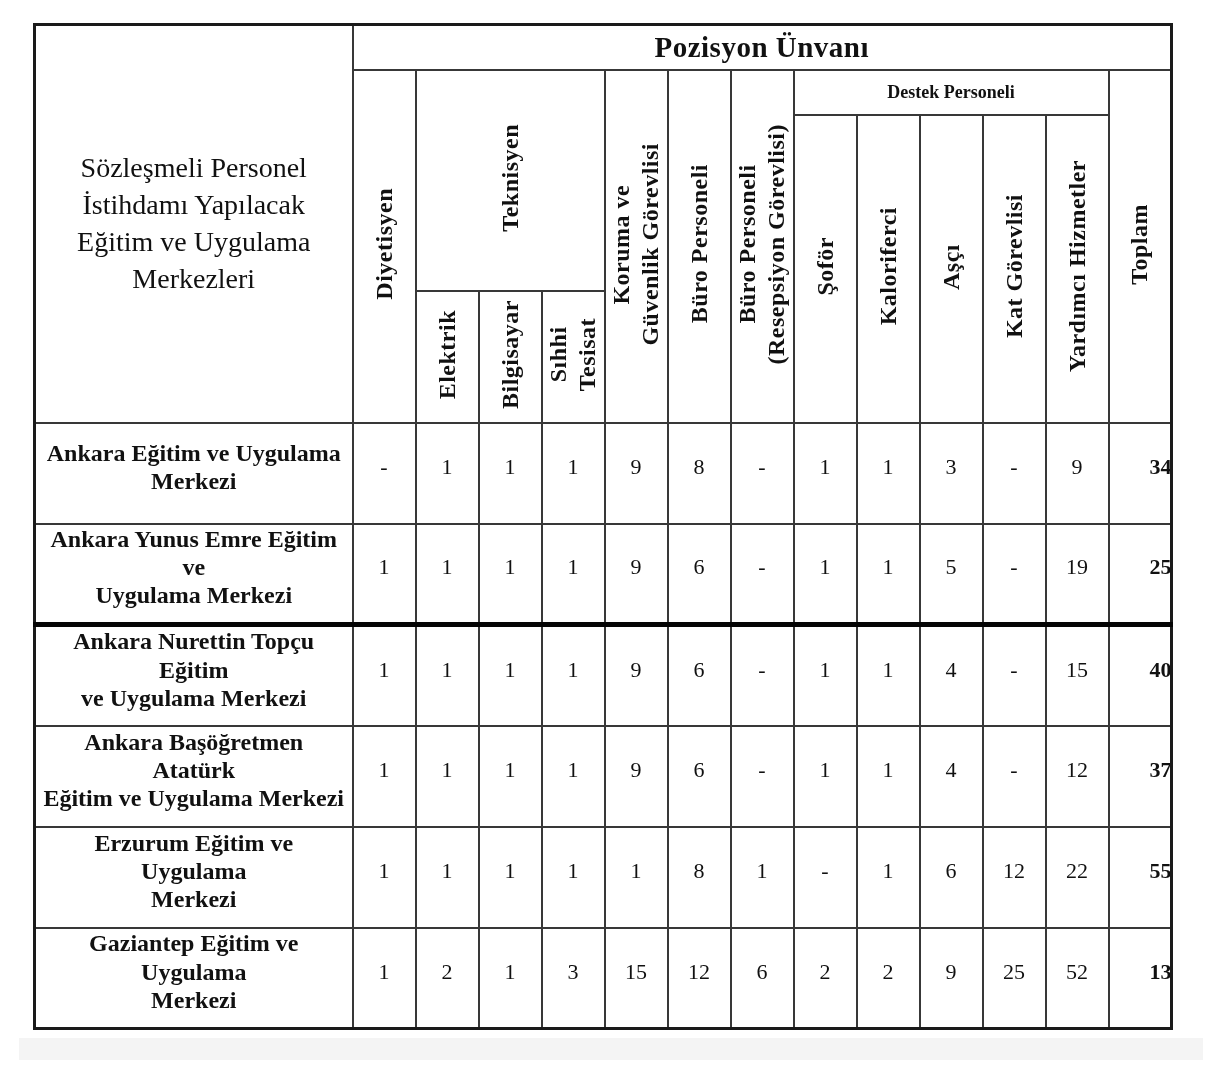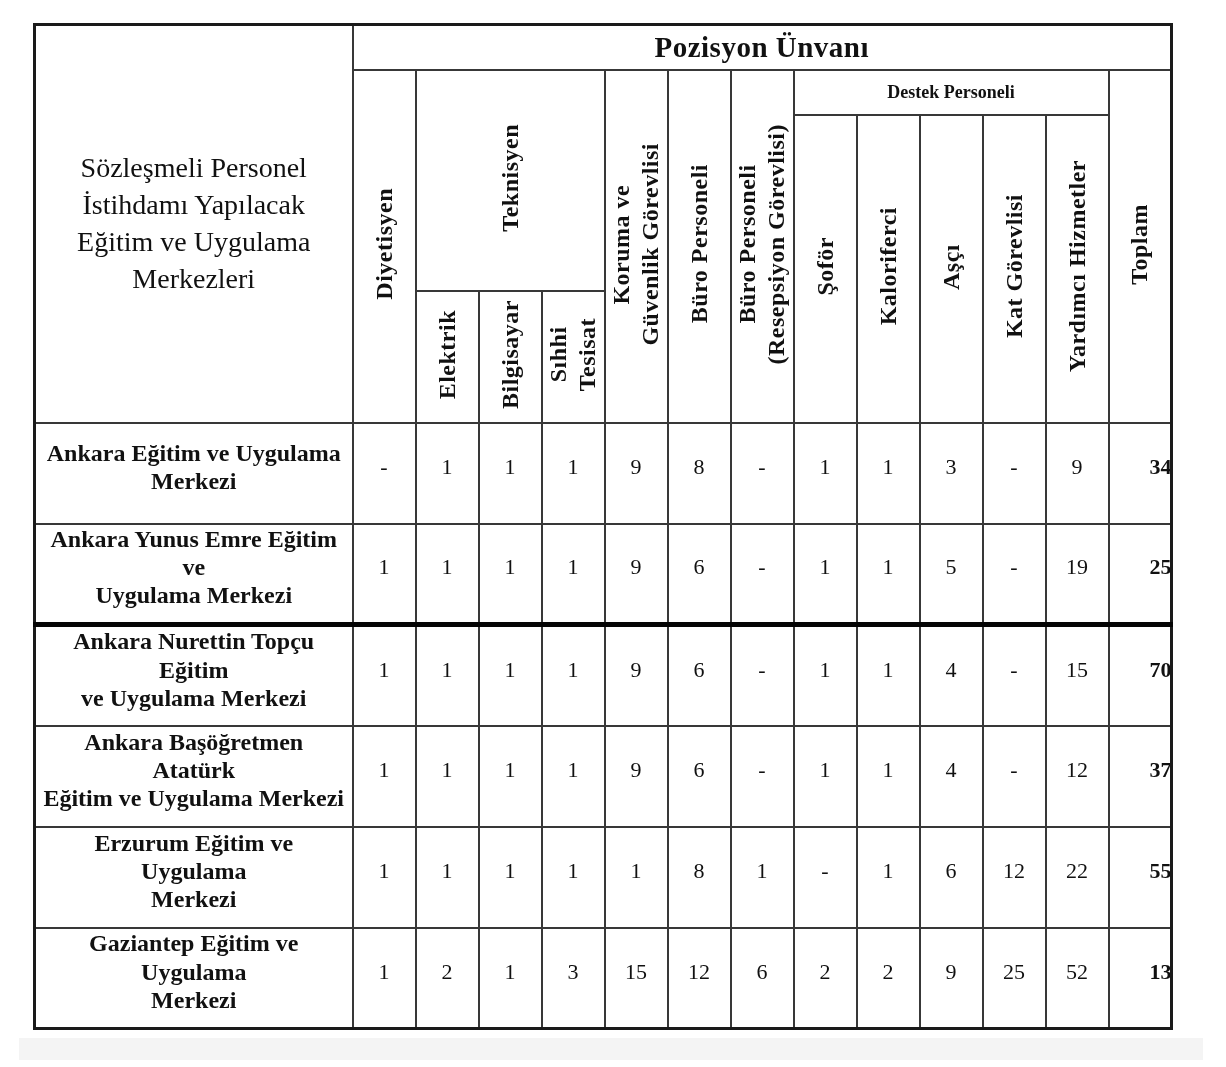--- a/index.html
+++ b/index.html
@@ -187,21 +187,21 @@
         <td class="val">1</td>
         <td class="val">1</td>
         <td class="val">9</td>
         <td class="val">6</td>
         <td class="val">-</td>
         <td class="val">1</td>
         <td class="val">1</td>
         <td class="val">4</td>
         <td class="val">-</td>
         <td class="val">15</td>
-        <td class="val total">70</td>
+        <td class="val total">40</td>
       </tr>
       <tr>
         <td class="name">Ankara Başöğretmen Atatürk
 Eğitim ve Uygulama Merkezi</td>
         <td class="val">1</td>
         <td class="val">1</td>
         <td class="val">1</td>
         <td class="val">1</td>
         <td class="val">9</td>
         <td class="val">6</td>

